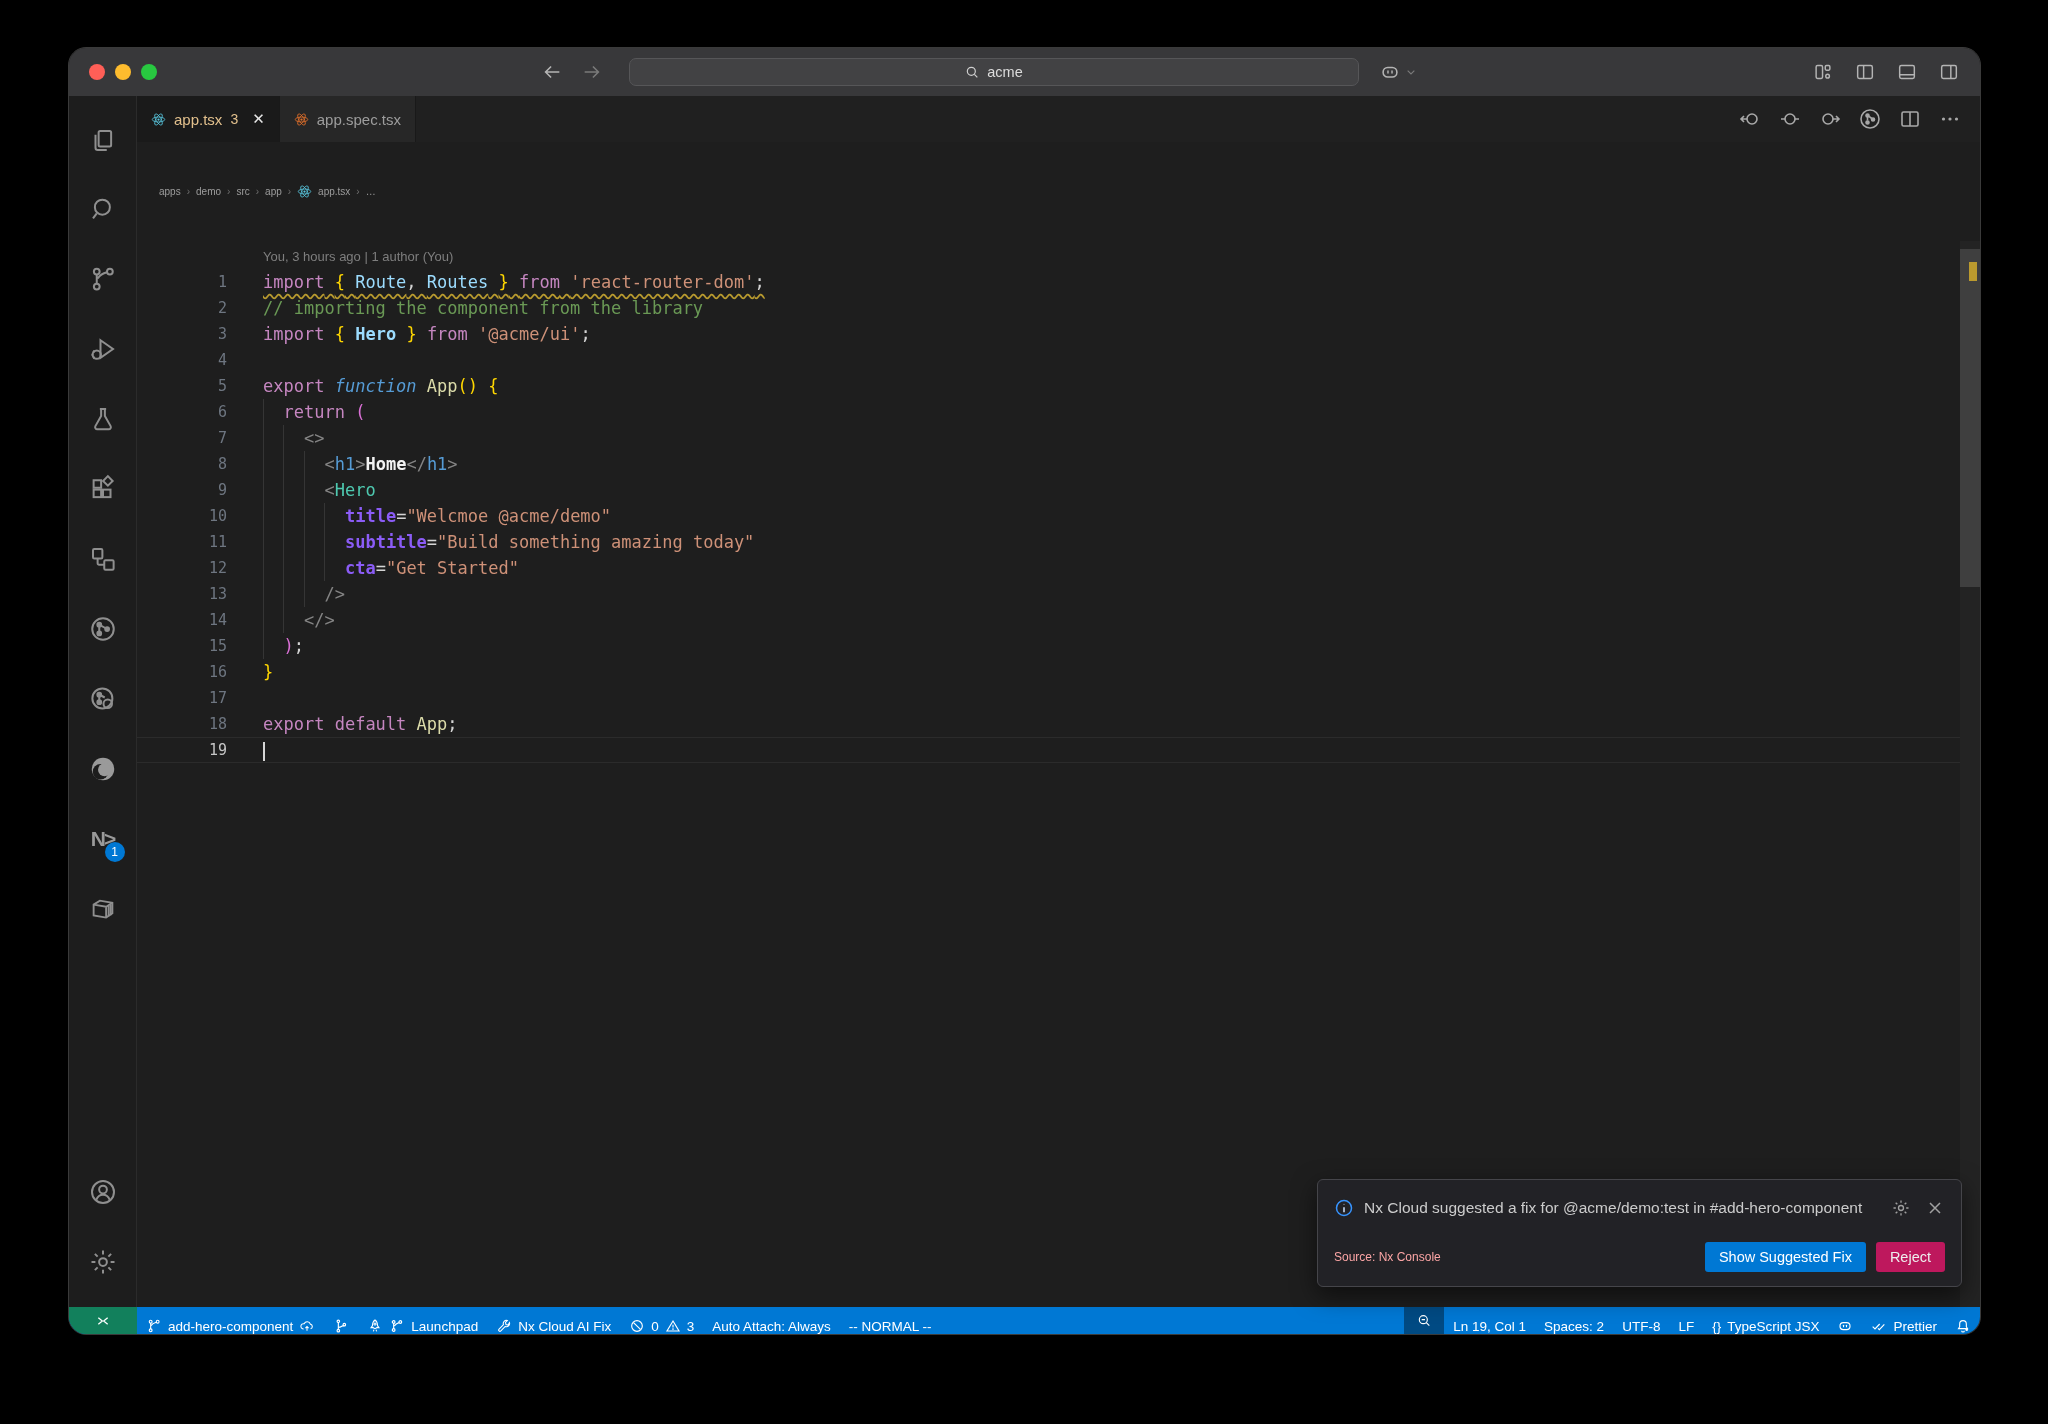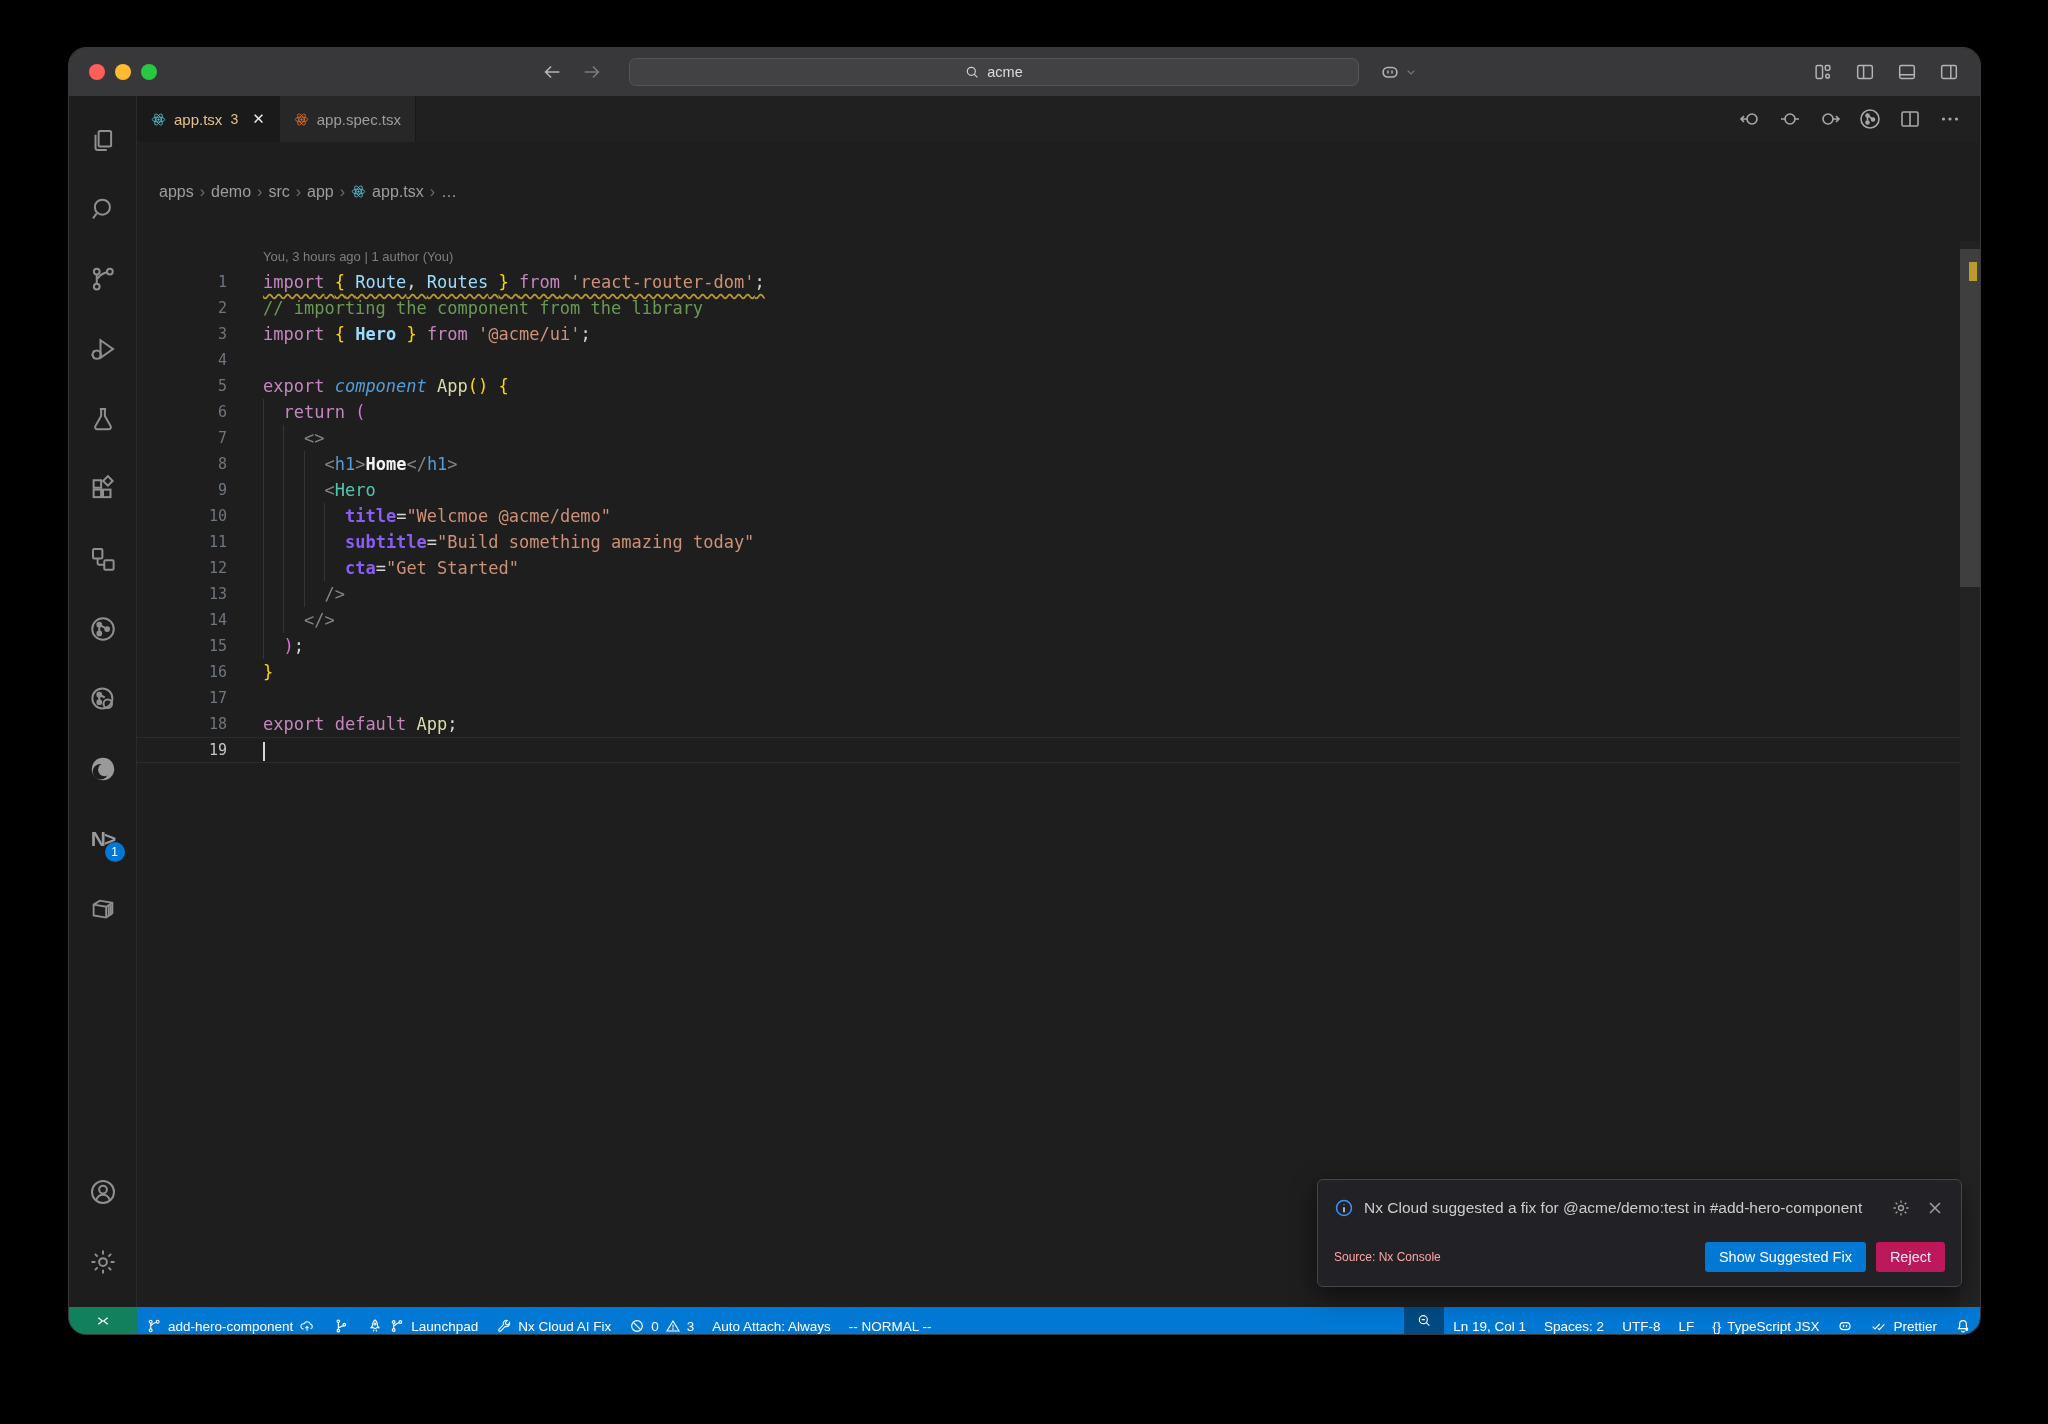--- a/index.html
+++ b/index.html
@@ -47,21 +47,21 @@
     border-right:1px solid #191919; }
   .tab.active { background:#1a1a1a; color:#e2c08d; }
   .tab.inactive { background:#272727; color:#9d9d9d; }
   .tab .dirty-badge { color:#e2c08d; font-size:14px; }
   .tab .close-x { color:#e8e8e8; font-size:15px; margin-left:6px; }
   .editor-actions { margin-left:auto; display:flex; align-items:center; gap:16px; padding-right:18px; }
   .ea-icon { width:24px; height:24px; color:#a8a8a8; }
 
   
   .breadcrumbs { height:31px; display:flex; align-items:center; gap:6px; padding-left:22px;
-    font-size:16px; color:#9d9d9d; flex:0 0 auto; }
+    font-size:10px; color:#9d9d9d; flex:0 0 auto; }
   .crumb-sep::after { content:"›"; color:#6e6e6e; }
   .bc-icon { width:15px; height:15px; }
 
   
   .editor { flex:1; position:relative; overflow:hidden; font-family:"DejaVu Sans Mono", monospace; }
   .blame { position:absolute; left:126px; top:8px; font-size:13px; color:#7e7e7e;
     font-family:"Liberation Sans", sans-serif; }
   .code { position:absolute; top:28px; left:0; right:20px; }
   .code-line { display:flex; height:26px; line-height:26px; font-size:17px; white-space:pre; }
   .code-line.current { box-shadow:inset 0 1px 0 #2b2b2b, inset 0 -1px 0 #2b2b2b; }
@@ -343,21 +343,21 @@
         <span>…</span>
       </div>
 
       <div class="editor">
         <div class="blame">You, 3 hours ago | 1 author (You)</div>
         <div class="code" id="code-lines">
             <div class="code-line"><span class="ln">1</span><span class="lc squiggle"><span class="tk-kw">import</span><span class="tk-txt"> </span><span class="tk-b1">{</span><span class="tk-txt"> </span><span class="tk-var">Route</span><span class="tk-txt">, </span><span class="tk-var">Routes</span><span class="tk-txt"> </span><span class="tk-b1">}</span><span class="tk-txt"> </span><span class="tk-kw">from</span><span class="tk-txt"> </span><span class="tk-str">'react-router-dom'</span><span class="tk-txt">;</span></span></div>
             <div class="code-line"><span class="ln">2</span><span class="lc"><span class="tk-com">// importing the component from the library</span></span></div>
             <div class="code-line"><span class="ln">3</span><span class="lc"><span class="tk-kw">import</span><span class="tk-txt"> </span><span class="tk-b1">{</span><span class="tk-txt"> </span><span class="tk-varb">Hero</span><span class="tk-txt"> </span><span class="tk-b1">}</span><span class="tk-txt"> </span><span class="tk-kw">from</span><span class="tk-txt"> </span><span class="tk-str">'@acme/ui'</span><span class="tk-txt">;</span></span></div>
             <div class="code-line"><span class="ln">4</span><span class="lc"></span></div>
-            <div class="code-line"><span class="ln">5</span><span class="lc"><span class="tk-kw">export</span><span class="tk-txt"> </span><span class="tk-fn">component</span><span class="tk-txt"> </span><span class="tk-func">App</span><span class="tk-b1">()</span><span class="tk-txt"> </span><span class="tk-b1">{</span></span></div>
+            <div class="code-line"><span class="ln">5</span><span class="lc"><span class="tk-kw">export</span><span class="tk-txt"> </span><span class="tk-fn">function</span><span class="tk-txt"> </span><span class="tk-func">App</span><span class="tk-b1">()</span><span class="tk-txt"> </span><span class="tk-b1">{</span></span></div>
             <div class="code-line"><span class="ln">6</span><span class="lc"><span class="ig">  </span><span class="tk-kw">return</span><span class="tk-txt"> </span><span class="tk-b2">(</span></span></div>
             <div class="code-line"><span class="ln">7</span><span class="lc"><span class="ig">  </span><span class="ig">  </span><span class="tk-punct">&lt;&gt;</span></span></div>
             <div class="code-line"><span class="ln">8</span><span class="lc"><span class="ig">  </span><span class="ig">  </span><span class="ig">  </span><span class="tk-punct">&lt;</span><span class="tk-tag">h1</span><span class="tk-punct">&gt;</span><span class="tk-txtb">Home</span><span class="tk-punct">&lt;/</span><span class="tk-tag">h1</span><span class="tk-punct">&gt;</span></span></div>
             <div class="code-line"><span class="ln">9</span><span class="lc"><span class="ig">  </span><span class="ig">  </span><span class="ig">  </span><span class="tk-punct">&lt;</span><span class="tk-comp">Hero</span></span></div>
             <div class="code-line"><span class="ln">10</span><span class="lc"><span class="ig">  </span><span class="ig">  </span><span class="ig">  </span><span class="ig">  </span><span class="tk-attr">title</span><span class="tk-txt">=</span><span class="tk-str">"Welcmoe @acme/demo"</span></span></div>
             <div class="code-line"><span class="ln">11</span><span class="lc"><span class="ig">  </span><span class="ig">  </span><span class="ig">  </span><span class="ig">  </span><span class="tk-attr">subtitle</span><span class="tk-txt">=</span><span class="tk-str">"Build something amazing today"</span></span></div>
             <div class="code-line"><span class="ln">12</span><span class="lc"><span class="ig">  </span><span class="ig">  </span><span class="ig">  </span><span class="ig">  </span><span class="tk-attr">cta</span><span class="tk-txt">=</span><span class="tk-str">"Get Started"</span></span></div>
             <div class="code-line"><span class="ln">13</span><span class="lc"><span class="ig">  </span><span class="ig">  </span><span class="ig">  </span><span class="tk-punct">/&gt;</span></span></div>
             <div class="code-line"><span class="ln">14</span><span class="lc"><span class="ig">  </span><span class="ig">  </span><span class="tk-punct">&lt;/&gt;</span></span></div>
             <div class="code-line"><span class="ln">15</span><span class="lc"><span class="ig">  </span><span class="tk-b2">)</span><span class="tk-txt">;</span></span></div>

